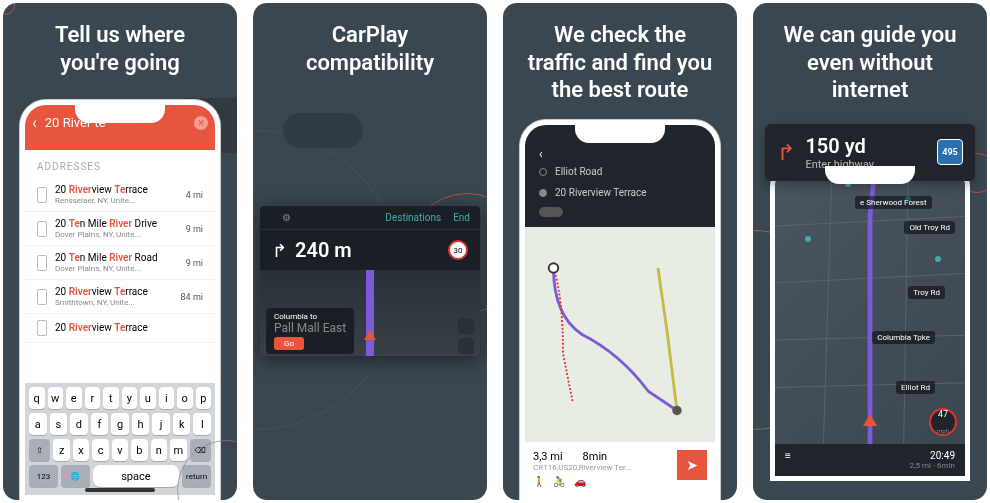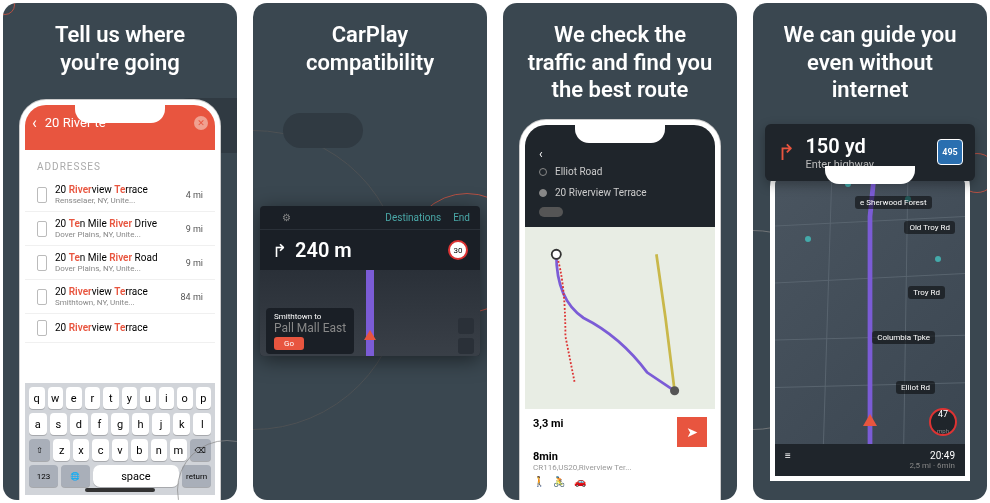--- a/index.html
+++ b/index.html
@@ -269,21 +269,21 @@
 }
 .map-route svg { width: 100%; height: 100%; }
 .traffic-bottom {
   background: #fff;
   padding: 8px;
   display: flex;
   gap: 6px;
   align-items: flex-start;
 }
 .tb-info { flex: 1; }
-.tb-stats { display: flex; gap: 20px; font-size: 11px; font-weight: 700; flex-direction: column; }
+.tb-stats { display: flex; gap: 20px; font-size: 11px; font-weight: 400; }
 .tb-road { font-size: 8px; color: #999; }
 .tb-nav {
   width: 30px; height: 30px;
   background: #e8553f;
   display: flex; align-items: center; justify-content: center;
   color: #fff;
   font-size: 14px;
 }
 .tb-people {
   display: flex; gap: 8px;
@@ -508,21 +508,21 @@
       </div>
       <div class="cp-nav">
         <span class="cp-arrow">↱</span>
         <span class="cp-dist">240 m</span>
         <span class="cp-limit">30</span>
       </div>
       <div class="cp-map">
         <div class="cp-road"></div>
         <div class="cp-cursor"></div>
         <div class="cp-bottom">
-          <div>Smithtown to</div>
+          <div>Columbia to</div>
           <div class="sub">Pall Mall East</div>
           <div class="cp-go">Go</div>
         </div>
         <div class="cp-icons">
           <div></div>
           <div></div>
         </div>
       </div>
     </div>
   </div>

